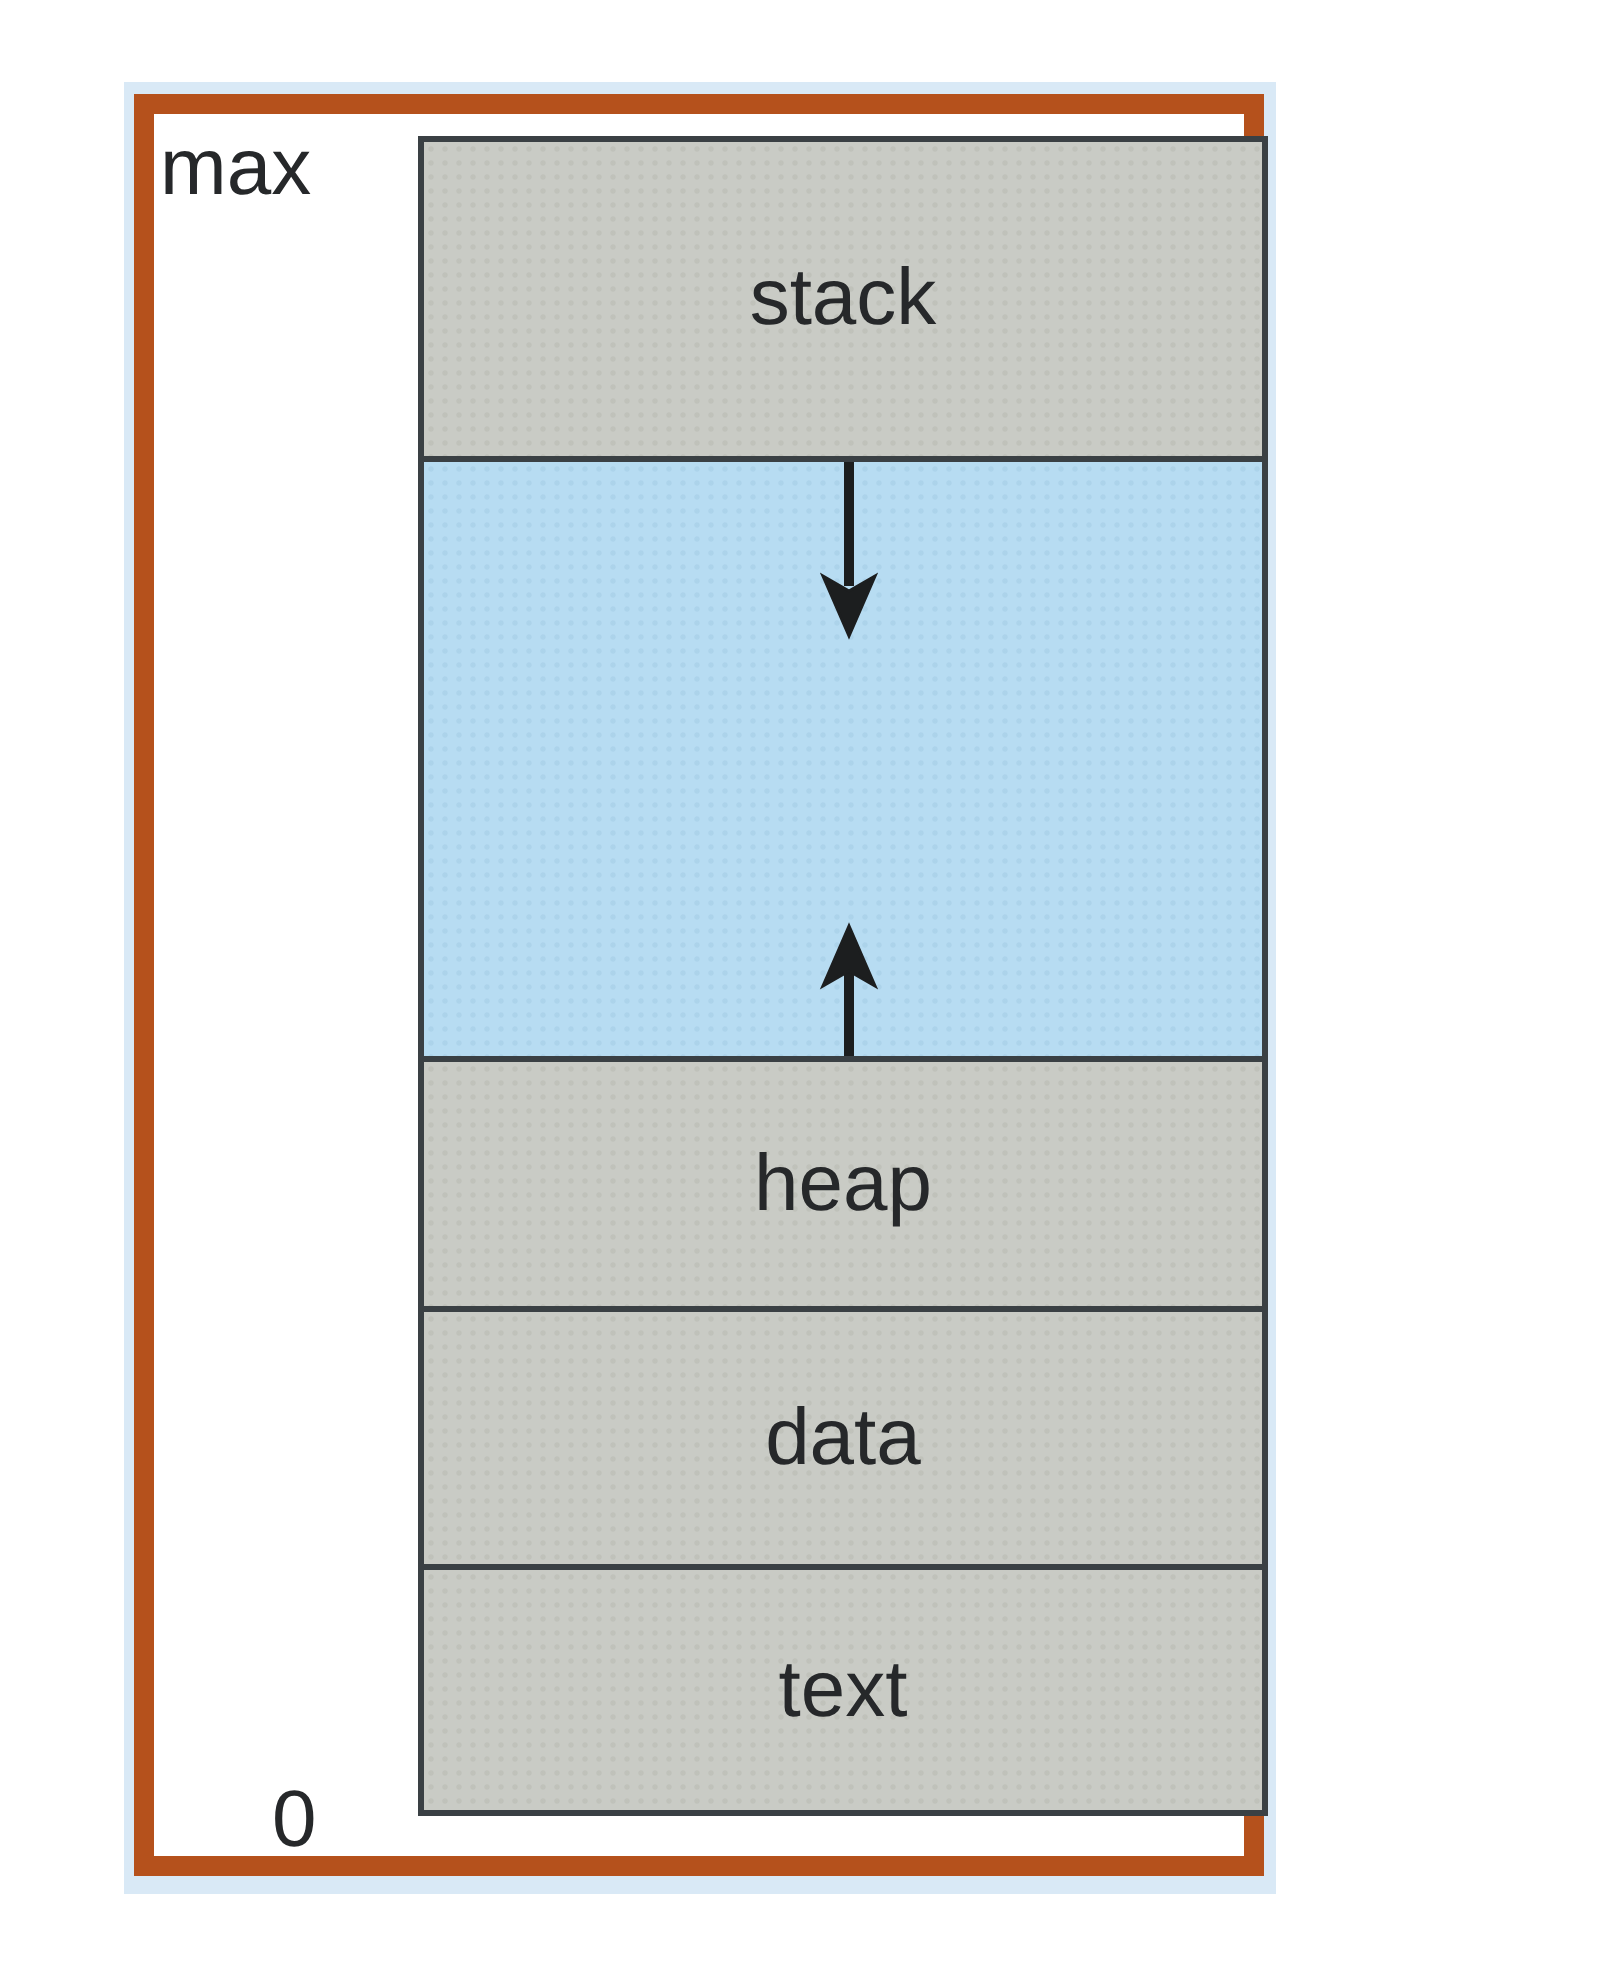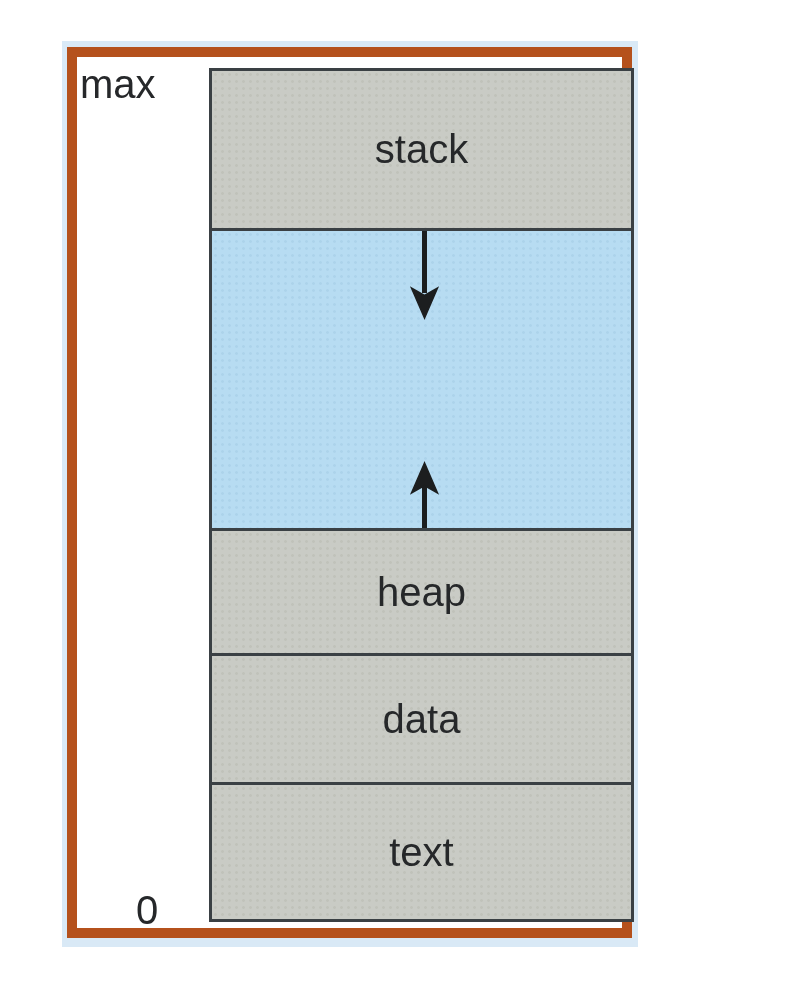--- a/index.html
+++ b/index.html
@@ -61,21 +61,21 @@
   }
   .seg-free {
     background-color: #b7dcf2;
     background-image: radial-gradient(circle, rgba(80,130,170,0.10) 1.1px, rgba(0,0,0,0) 1.6px);
     background-size: 7px 7px;
   }
   .seg-stack { top: 0;    height: 163px; }
   .seg-free  { top: 160px; height: 303px; }
   .seg-heap  { top: 460px; height: 128px; text-align: right; }
   .seg-data  { top: 585px; height: 132px; }
-  .seg-text  { top: 714px; height: 140px; }
+  .seg-text  { top: 714px; height: 126px; }
 
   .seg-label {
     font-size: 40px;
     color: #26282a;
   }
   .arrows-svg {
     position: absolute;
     left: 0; top: 0;
     width: 425px; height: 303px;
     display: block;

